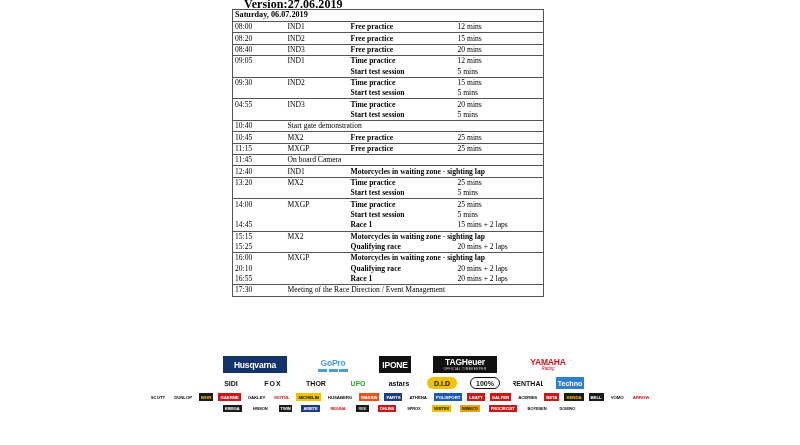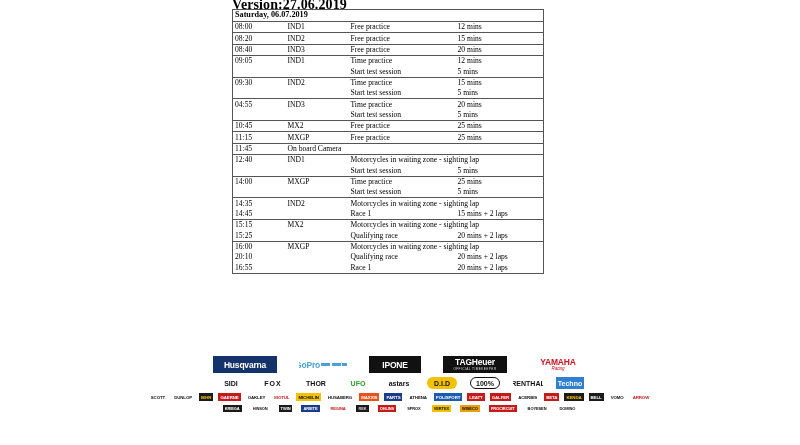--- a/index.html
+++ b/index.html
@@ -12,23 +12,23 @@
     height: 445px;
     position: relative;
     overflow: hidden;
     font-family: "Liberation Serif", serif;
     color: #000000;
   }
 
   
   #version-line {
     position: absolute;
-    left: 232px;
+    left: 244px;
     top: 0px;
-    font-size: 14px;
+    font-size: 12px;
     font-weight: bold;
     letter-spacing: 0.1px;
     line-height: 9px;
     white-space: nowrap;
   }
 
   
   #schedule-table {
     position: absolute;
     left: 232px;
@@ -70,21 +70,21 @@
   tr.day-header td {
     font-weight: bold;
     font-size: 8.2px;
     padding-top: 1.5px;
     padding-bottom: 1.5px;
     border-bottom: 1.3px solid #555;
   }
 
   .t-time  { font-weight: normal; }
   .t-class { font-weight: normal; }
-  .t-act   { font-weight: normal; }
+  .t-act   { font-weight: bold; }
   .t-dur   { font-weight: normal; }
 
   
   td.note-cell { }
 
   
   #sponsor-block {
     position: absolute;
     left: 0;
     top: 356px;
@@ -117,26 +117,26 @@
 
   
   .r1 .logo { height: 17px; font-size: 8.5px; letter-spacing: -0.2px; }
   .lg-husqvarna {
     width: 64px; background: #15336b; color: #fff;
     border: 1px solid #15336b;
   }
   .lg-gopro {
     width: 48px; background: #ffffff; color: #4a9fd8;
     font-size: 10px; letter-spacing: -0.5px;
-    flex-direction: row; gap: 1px; align-items: center;
+    flex-direction: column; gap: 1px; align-items: center;
   }
   .gopro-bars { display: flex; gap: 1.5px; }
   .gopro-bars i { display: block; width: 9px; height: 3px; background: #4a9fd8; }
   .lg-ipone {
-    width: 52px; background: #111; color: #fff; font-size: 9px;
+    width: 32px; background: #111; color: #fff; font-size: 9px;
   }
   .lg-tagheuer {
     width: 64px; background: #111; color: #fff; font-size: 8px;
     flex-direction: column; line-height: 1;
   }
   .lg-tagheuer .sub { font-size: 3.2px; font-weight: normal; letter-spacing: 0.4px; margin-top: 1px; color: #ddd;}
   .lg-yamaha {
     width: 58px; background: #fff; color: #cf1322; font-size: 9.5px;
     flex-direction: column; line-height: 1;
   }
@@ -223,63 +223,68 @@
         <td class="t-act">Time practice</td>
         <td class="t-dur">20 mins</td>
       </tr>
       <tr class="sub-row">
         <td class="t-time"></td>
         <td class="t-class"></td>
         <td class="t-act">Start test session</td>
         <td class="t-dur">5 mins</td>
       </tr>
       <tr class="group-start">
+        <td class="t-time">10:40</td>
+        <td colspan="3" class="note-cell t-class">Start gate demonstration</td>
+      </tr>
+      <tr class="group-start">
         <td class="t-time">10:45</td>
         <td class="t-class">MX2</td>
         <td class="t-act">Free practice</td>
         <td class="t-dur">25 mins</td>
       </tr>
       <tr class="group-start">
         <td class="t-time">11:15</td>
         <td class="t-class">MXGP</td>
         <td class="t-act">Free practice</td>
         <td class="t-dur">25 mins</td>
       </tr>
       <tr class="group-start">
         <td class="t-time">11:45</td>
         <td colspan="3" class="note-cell t-class">On board Camera</td>
       </tr>
       <tr class="group-start">
         <td class="t-time">12:40</td>
         <td class="t-class">IND1</td>
         <td colspan="2" class="t-act">Motorcycles in waiting zone - sighting lap</td>
       </tr>
+      <tr class="group-start">
+        <td class="t-time">13:20</td>
+        <td class="t-class">MX2</td>
+        <td class="t-act">Time practice</td>
+        <td class="t-dur">25 mins</td>
+      </tr>
       <tr class="sub-row">
         <td class="t-time"></td>
         <td class="t-class"></td>
         <td class="t-act">Start test session</td>
         <td class="t-dur">5 mins</td>
       </tr>
       <tr class="group-start">
         <td class="t-time">14:00</td>
         <td class="t-class">MXGP</td>
         <td class="t-act">Time practice</td>
         <td class="t-dur">25 mins</td>
       </tr>
       <tr class="sub-row">
         <td class="t-time"></td>
         <td class="t-class"></td>
         <td class="t-act">Start test session</td>
         <td class="t-dur">5 mins</td>
       </tr>
-      <tr class="group-start">
-        <td class="t-time">14:35</td>
-        <td class="t-class">IND2</td>
-        <td colspan="2" class="t-act">Motorcycles in waiting zone - sighting lap</td>
-      </tr>
       <tr class="sub-row">
         <td class="t-time">14:45</td>
         <td class="t-class"></td>
         <td class="t-act">Race 1</td>
         <td class="t-dur">15 mins + 2 laps</td>
       </tr>
       <tr class="group-start">
         <td class="t-time">15:15</td>
         <td class="t-class">MX2</td>
         <td colspan="2" class="t-act">Motorcycles in waiting zone - sighting lap</td>
@@ -299,20 +304,24 @@
         <td class="t-time">20:10</td>
         <td class="t-class"></td>
         <td class="t-act">Qualifying race</td>
         <td class="t-dur">20 mins + 2 laps</td>
       </tr>
       <tr class="sub-row">
         <td class="t-time">16:55</td>
         <td class="t-class"></td>
         <td class="t-act">Race 1</td>
         <td class="t-dur">20 mins + 2 laps</td>
+      </tr>
+      <tr class="group-start">
+        <td class="t-time">17:30</td>
+        <td colspan="3" class="note-cell t-class">Meeting of the Race Direction / Event Management</td>
       </tr>
     </tbody>
 </table>
 
 <div id="sponsor-block">
   <div class="logo-row r1" id="logo-row-1">
       <div class="logo lg-husqvarna">
         <span>Husqvarna</span>
       </div>
       <div class="logo lg-gopro">

